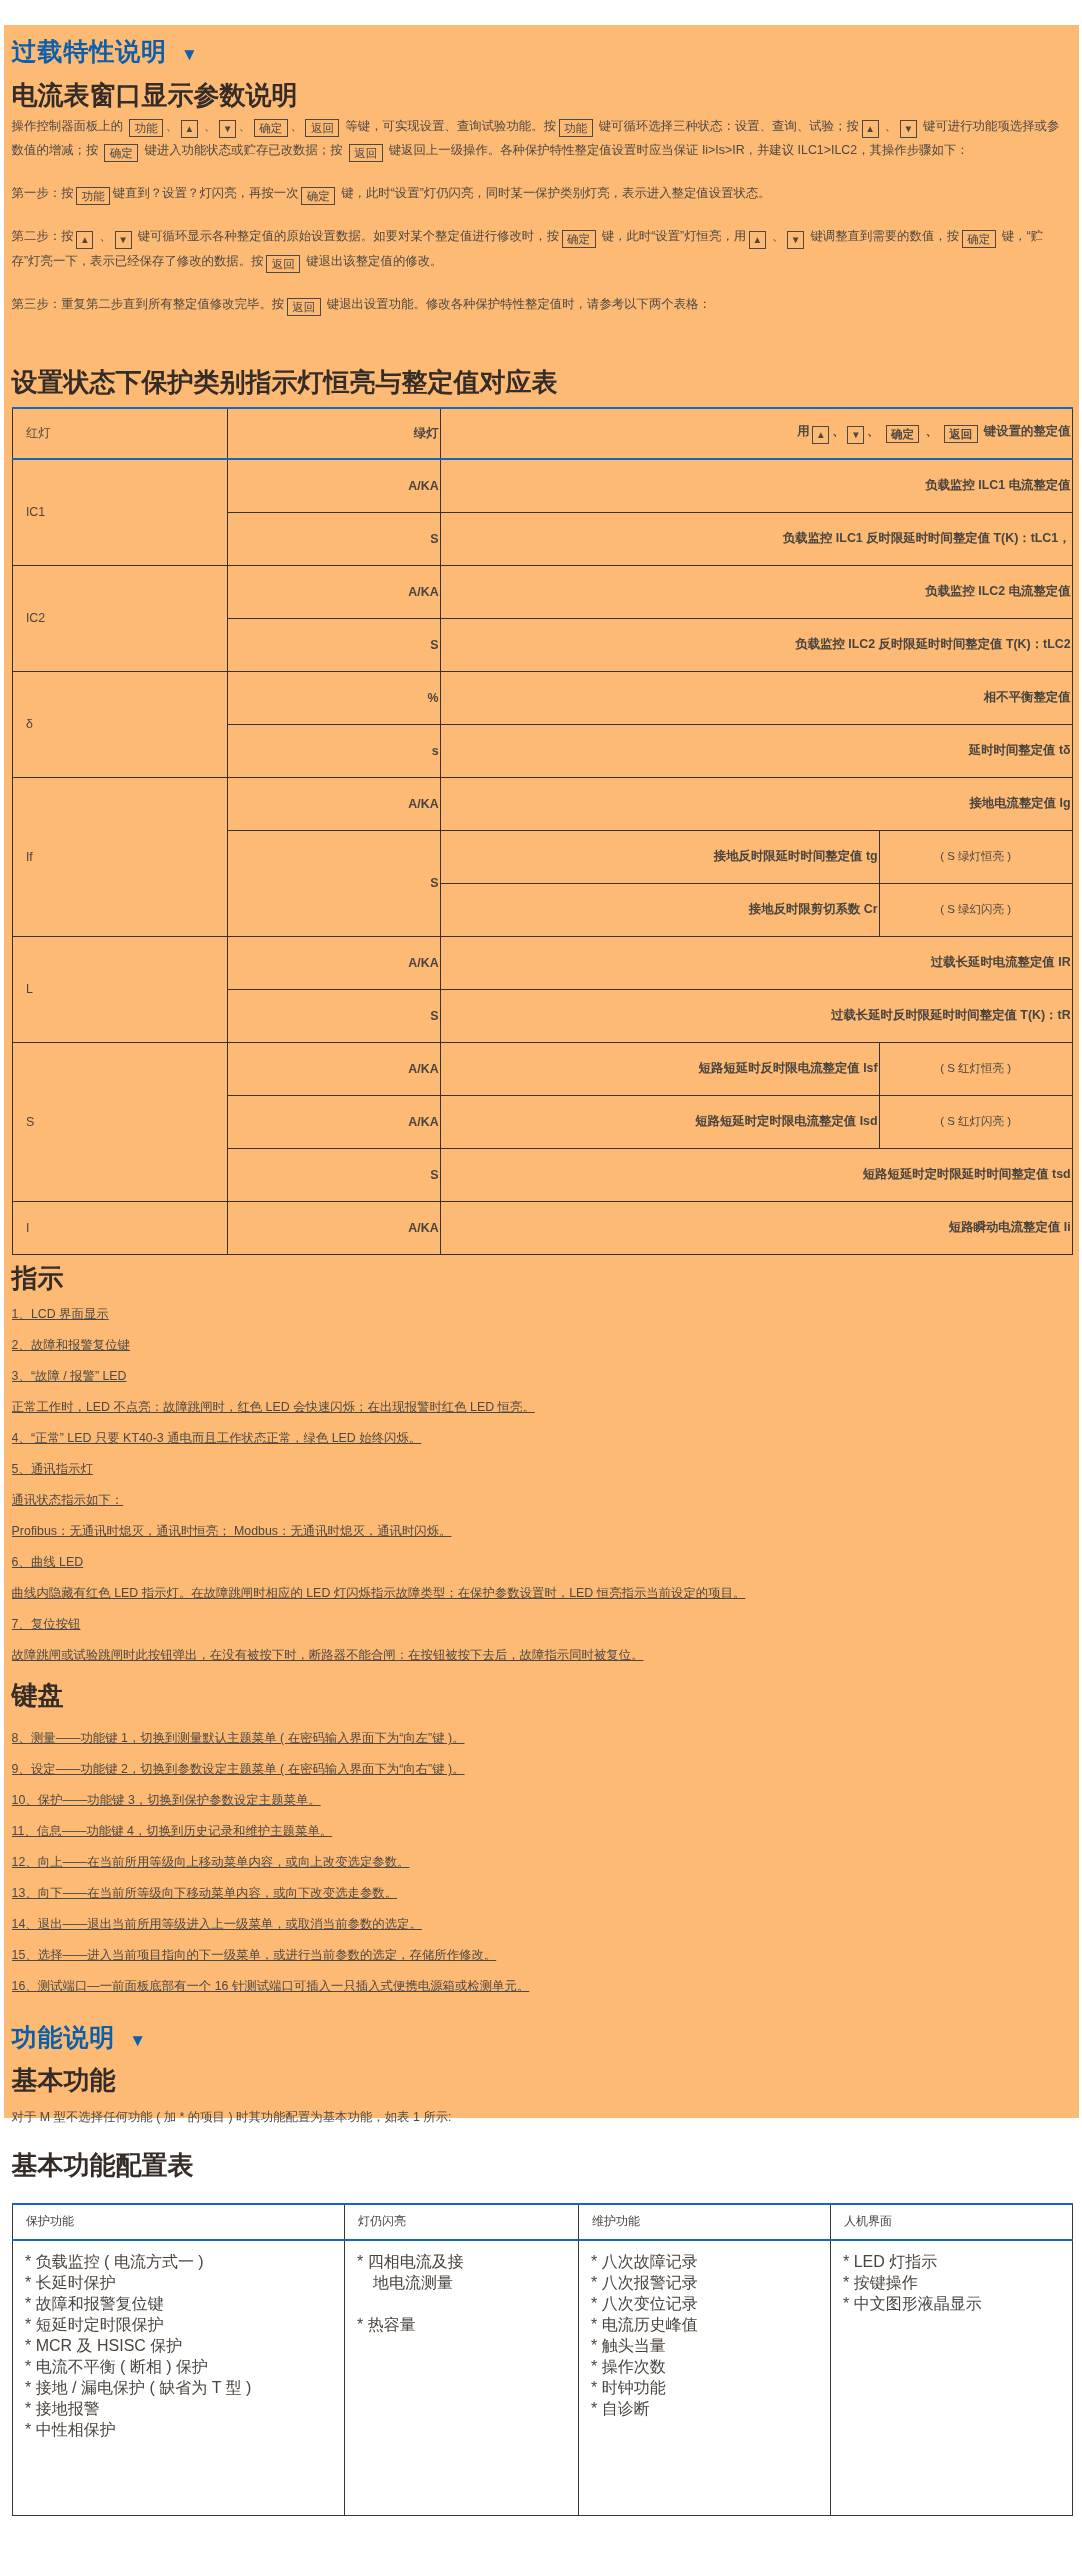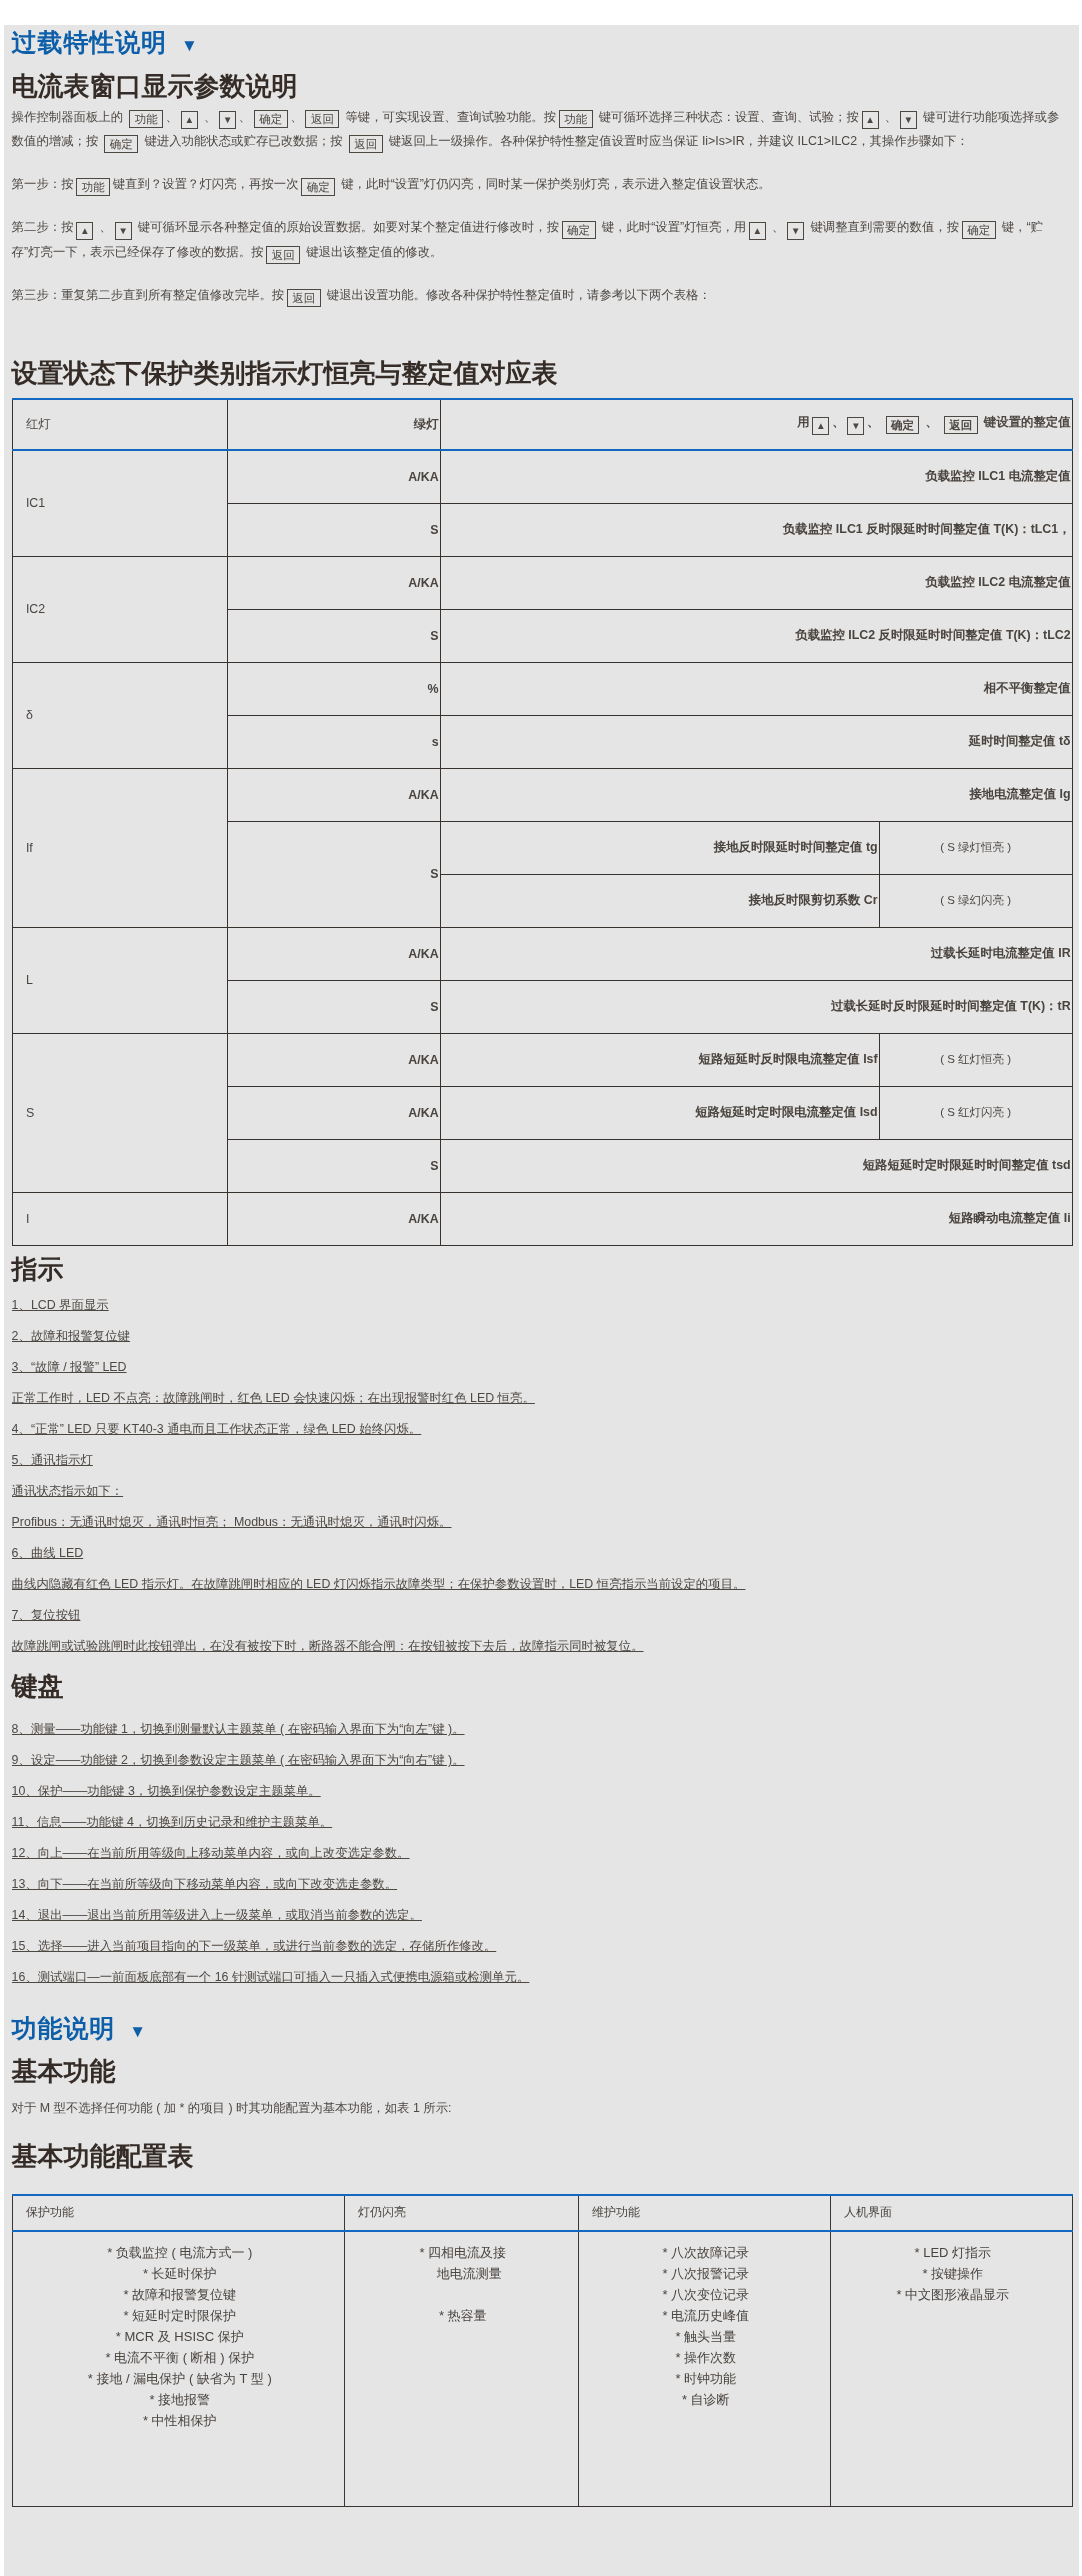--- a/index.html
+++ b/index.html
@@ -1,22 +1,22 @@
 <!DOCTYPE html>
 <html style="font-size:14px"><head>
 <meta charset="utf-8">
 <style>
   html,body{margin:0;padding:0;}
   body{
     width:1082px;height:2576px;background:#ffffff;position:relative;overflow:hidden;
     font-family:"Liberation Sans","DejaVu Sans",sans-serif;
   }
   .page{
-    position:absolute;left:3.6px;top:25px;width:1075px;height:2551px;
-    background:#e5e5e5;box-sizing:border-box;padding:2px 8px 0 8px;
+    position:absolute;left:3.6px;top:25px;width:1075px;height:2093px;
+    background:#fdba74;box-sizing:border-box;padding:11px 8px 0 8px;
   }
   .h1{
     font-size:25px;font-weight:bold;color:#0d5fa9;letter-spacing:0.9px;
     line-height:30px;white-space:nowrap;cursor:pointer;
   }
   .h1 .tri-down{font-size:17px;margin-left:14px;letter-spacing:0;}
   .h2{
     font-size:26px;font-weight:bold;color:#352c27;line-height:27px;white-space:nowrap;
   }
   .p{
@@ -54,21 +54,21 @@
   }
   .tbl2 th{
     height:32px;border:1.8px solid #3b3632;border-bottom:2.7px solid #1467be;
     text-align:left;padding-left:13.3px;font-size:12px;font-weight:normal;color:#4a443f;
   }
   .tbl2 td{
     height:264px;border:1.8px solid #3b3632;vertical-align:top;
     padding:10.7px 9px 0 12.4px;
   }
   .t2line{
-    font-size:13px;line-height:21px;color:#4a443f;white-space:pre-wrap;text-align:center;
+    font-size:16px;line-height:21px;color:#4a443f;white-space:pre-wrap;
   }
   .list .li{
     font-size:12.4px;color:#4e4843;line-height:31px;white-space:nowrap;overflow:hidden;text-decoration:underline;
   }
   
   .mt-sub1{margin-top:11.5px;}
   .mt-p1{margin-top:5.3px;}
   .mt-step{margin-top:19px;}
   .mt-tbltitle{margin-top:53px;}
   .mt-sec2{margin-top:39px;}

